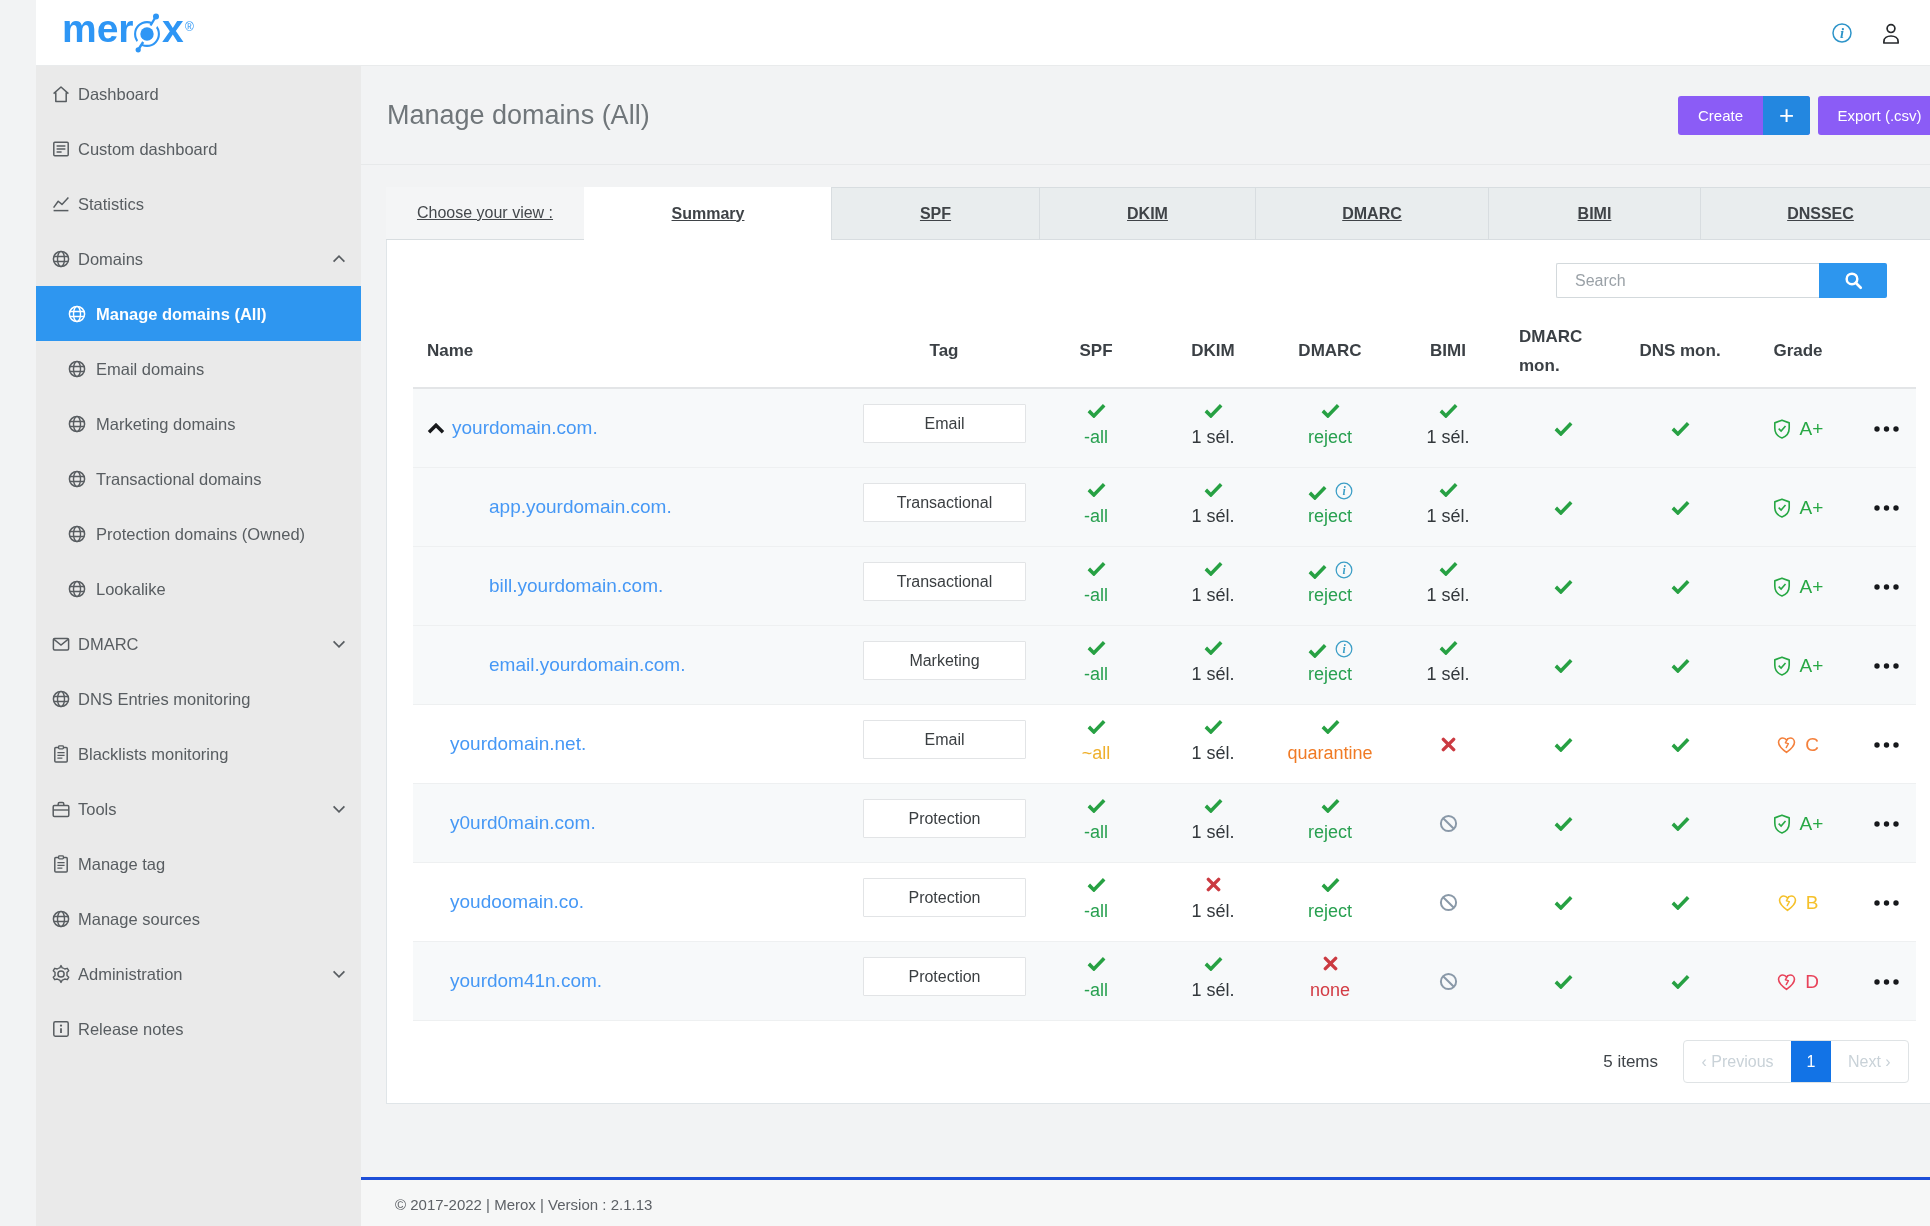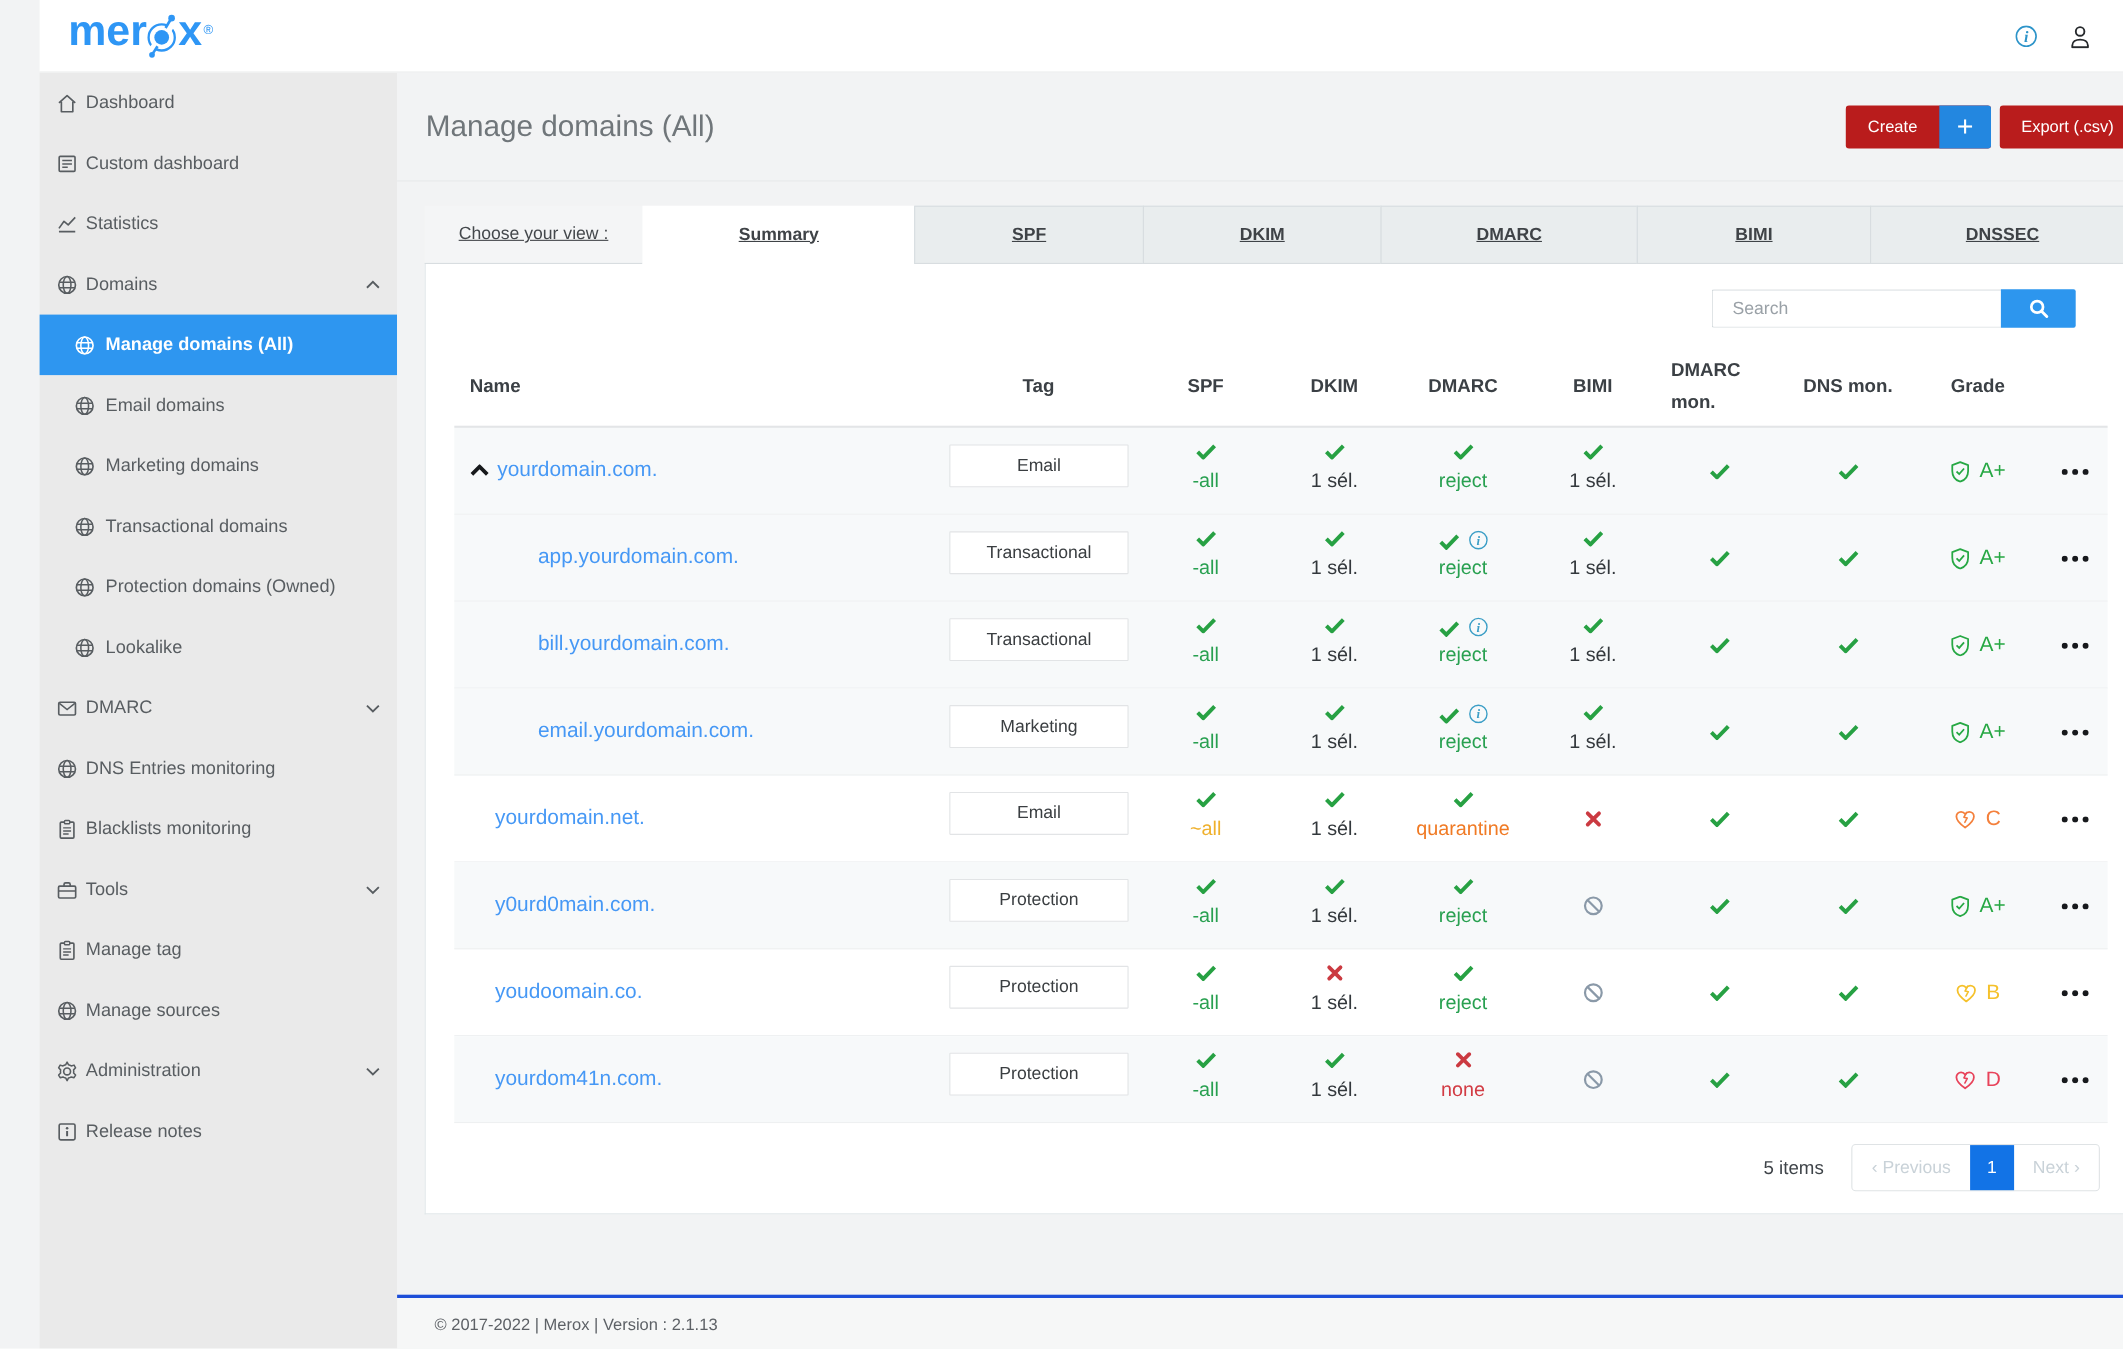--- a/index.html
+++ b/index.html
@@ -19,21 +19,21 @@
   .sitem.sub .sic { left:30px; }
   .sitem.sub .stxt { left:60px; }
   .sitem .chev { position:absolute; right:13px; top:50%; transform:translateY(-50%); width:18px; height:18px; }
   .sitem.active { background:#2e96f0; color:#fff; font-weight:bold; }
   .sic svg, .chev svg { width:100%; height:100%; display:block; }
 
   
   .main { position:absolute; left:325px; top:66px; width:1605px; height:1160px; background:#f2f3f4; }
   .titlebar { position:absolute; left:0; top:0; width:1605px; height:99px; border-bottom:1px solid #e7e9ea; }
   .title { position:absolute; left:26px; top:34px; font-size:27px; color:#70767a; }
-  .btn { position:absolute; top:30px; height:39px; background:#b91c1c; color:#fff; font-size:15px; border-radius:3px; display:flex; align-items:center; justify-content:center; }
+  .btn { position:absolute; top:30px; height:39px; background:#8b5cf6; color:#fff; font-size:15px; border-radius:3px; display:flex; align-items:center; justify-content:center; }
   .btn-create { left:1317px; width:132px; padding:0; }
   .btn-create .clab { width:85px; text-align:center; }
   .btn-create .cplus { width:47px; height:39px; background:#2387e0; border-radius:0 3px 3px 0; display:flex; align-items:center; justify-content:center; font-size:26px; font-weight:normal; }
   .btn-export { left:1457px; width:123px; }
 
   
   .tabs { position:absolute; left:25px; top:121px; height:53px; display:flex; }
   .tab { height:53px; display:flex; align-items:center; justify-content:center; font-size:16px; color:#3f4347; font-weight:bold; border:1px solid #d8dde0; margin-left:-1px; background:#e9edee;text-decoration:underline; }
   .tab-label { width:198px; background:#f4f5f6; font-weight:normal; color:#44484c; border:none; border-bottom:1px solid #d8dde0; margin-left:0; }
   .tab-active { width:248px; background:#fff; border:none; margin-left:0; }

